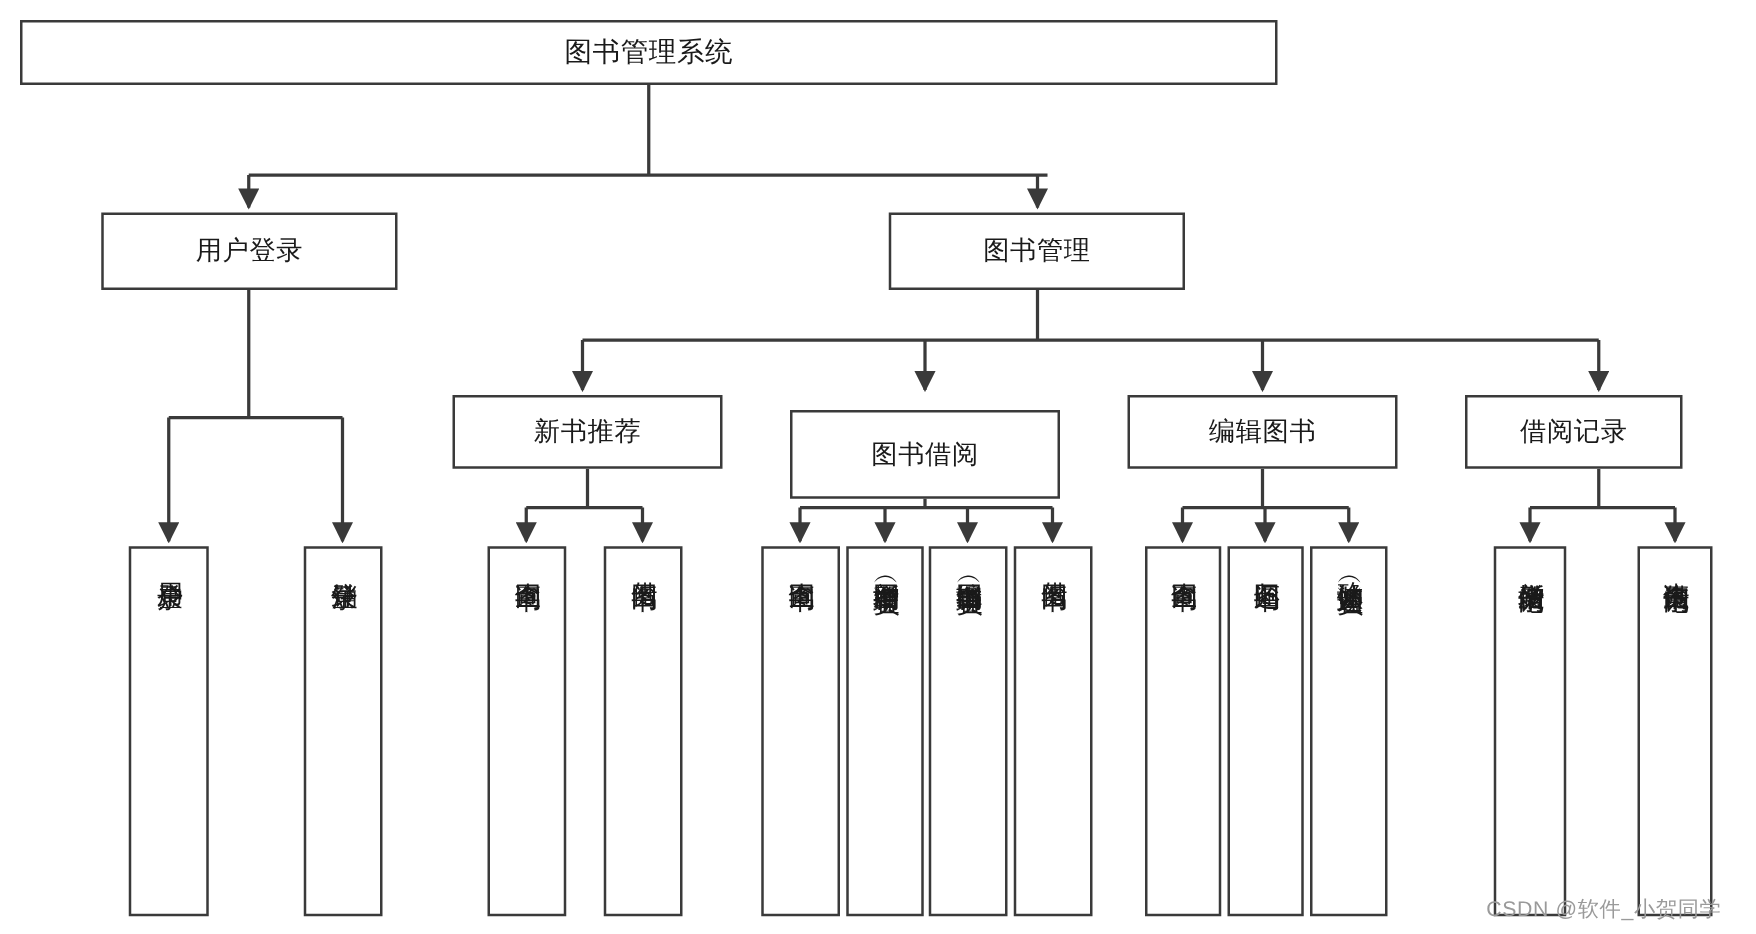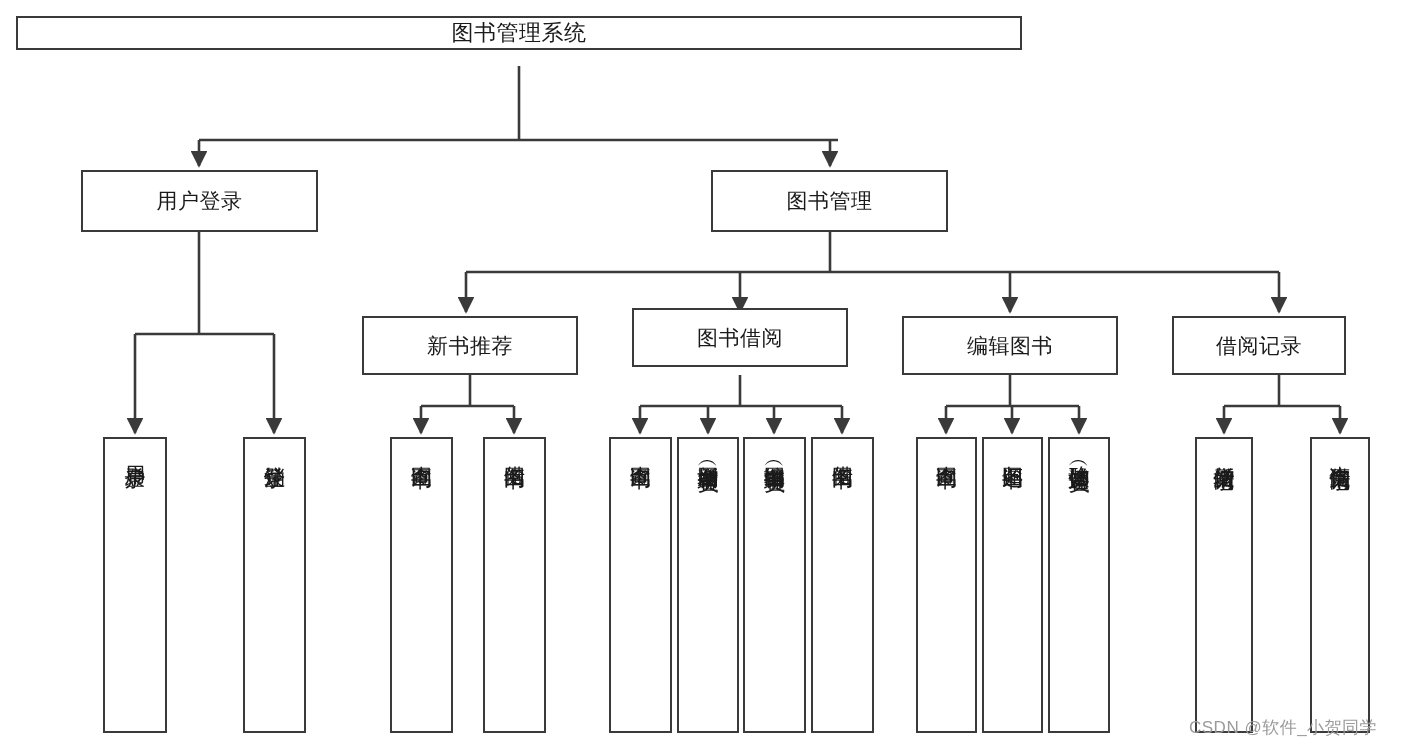--- a/index.html
+++ b/index.html
@@ -119,35 +119,35 @@
       <path d="M 1012 406 L 1012 433" marker-end="url(#arrow)"></path>
       <path d="M 1079 406 L 1079 433" marker-end="url(#arrow)"></path>
 
       <path d="M 1279 375 L 1279 406"></path>
       <path d="M 1224 406 L 1340 406"></path>
       <path d="M 1224 406 L 1224 433" marker-end="url(#arrow)"></path>
       <path d="M 1340 406 L 1340 433" marker-end="url(#arrow)"></path>
     </g>
   </svg>
 
-  <div class="node horiz root" style="left:16px; top:16px; width:1006px; height:34px;">
+  <div class="node horiz root" style="left:16px; top:16px; width:1006px; height:52px;">
     <span class="label">图书管理系统</span>
   </div>
 
   <div class="node horiz" style="left:81px; top:170px; width:237px; height:62px;">
     <span class="label">用户登录</span>
   </div>
   <div class="node horiz" style="left:711px; top:170px; width:237px; height:62px;">
     <span class="label">图书管理</span>
   </div>
 
   <div class="node horiz" style="left:362px; top:316px; width:216px; height:59px;">
     <span class="label">新书推荐</span>
   </div>
-  <div class="node horiz" style="left:632px; top:308px; width:216px; height:59px;">
+  <div class="node horiz" style="left:632px; top:328px; width:216px; height:71px;">
     <span class="label">图书借阅</span>
   </div>
   <div class="node horiz" style="left:902px; top:316px; width:216px; height:59px;">
     <span class="label">编辑图书</span>
   </div>
   <div class="node horiz" style="left:1172px; top:316px; width:174px; height:59px;">
     <span class="label">借阅记录</span>
   </div>
 
   <div class="node vert" style="left:103px; top:437px; width:64px; height:296px;">

